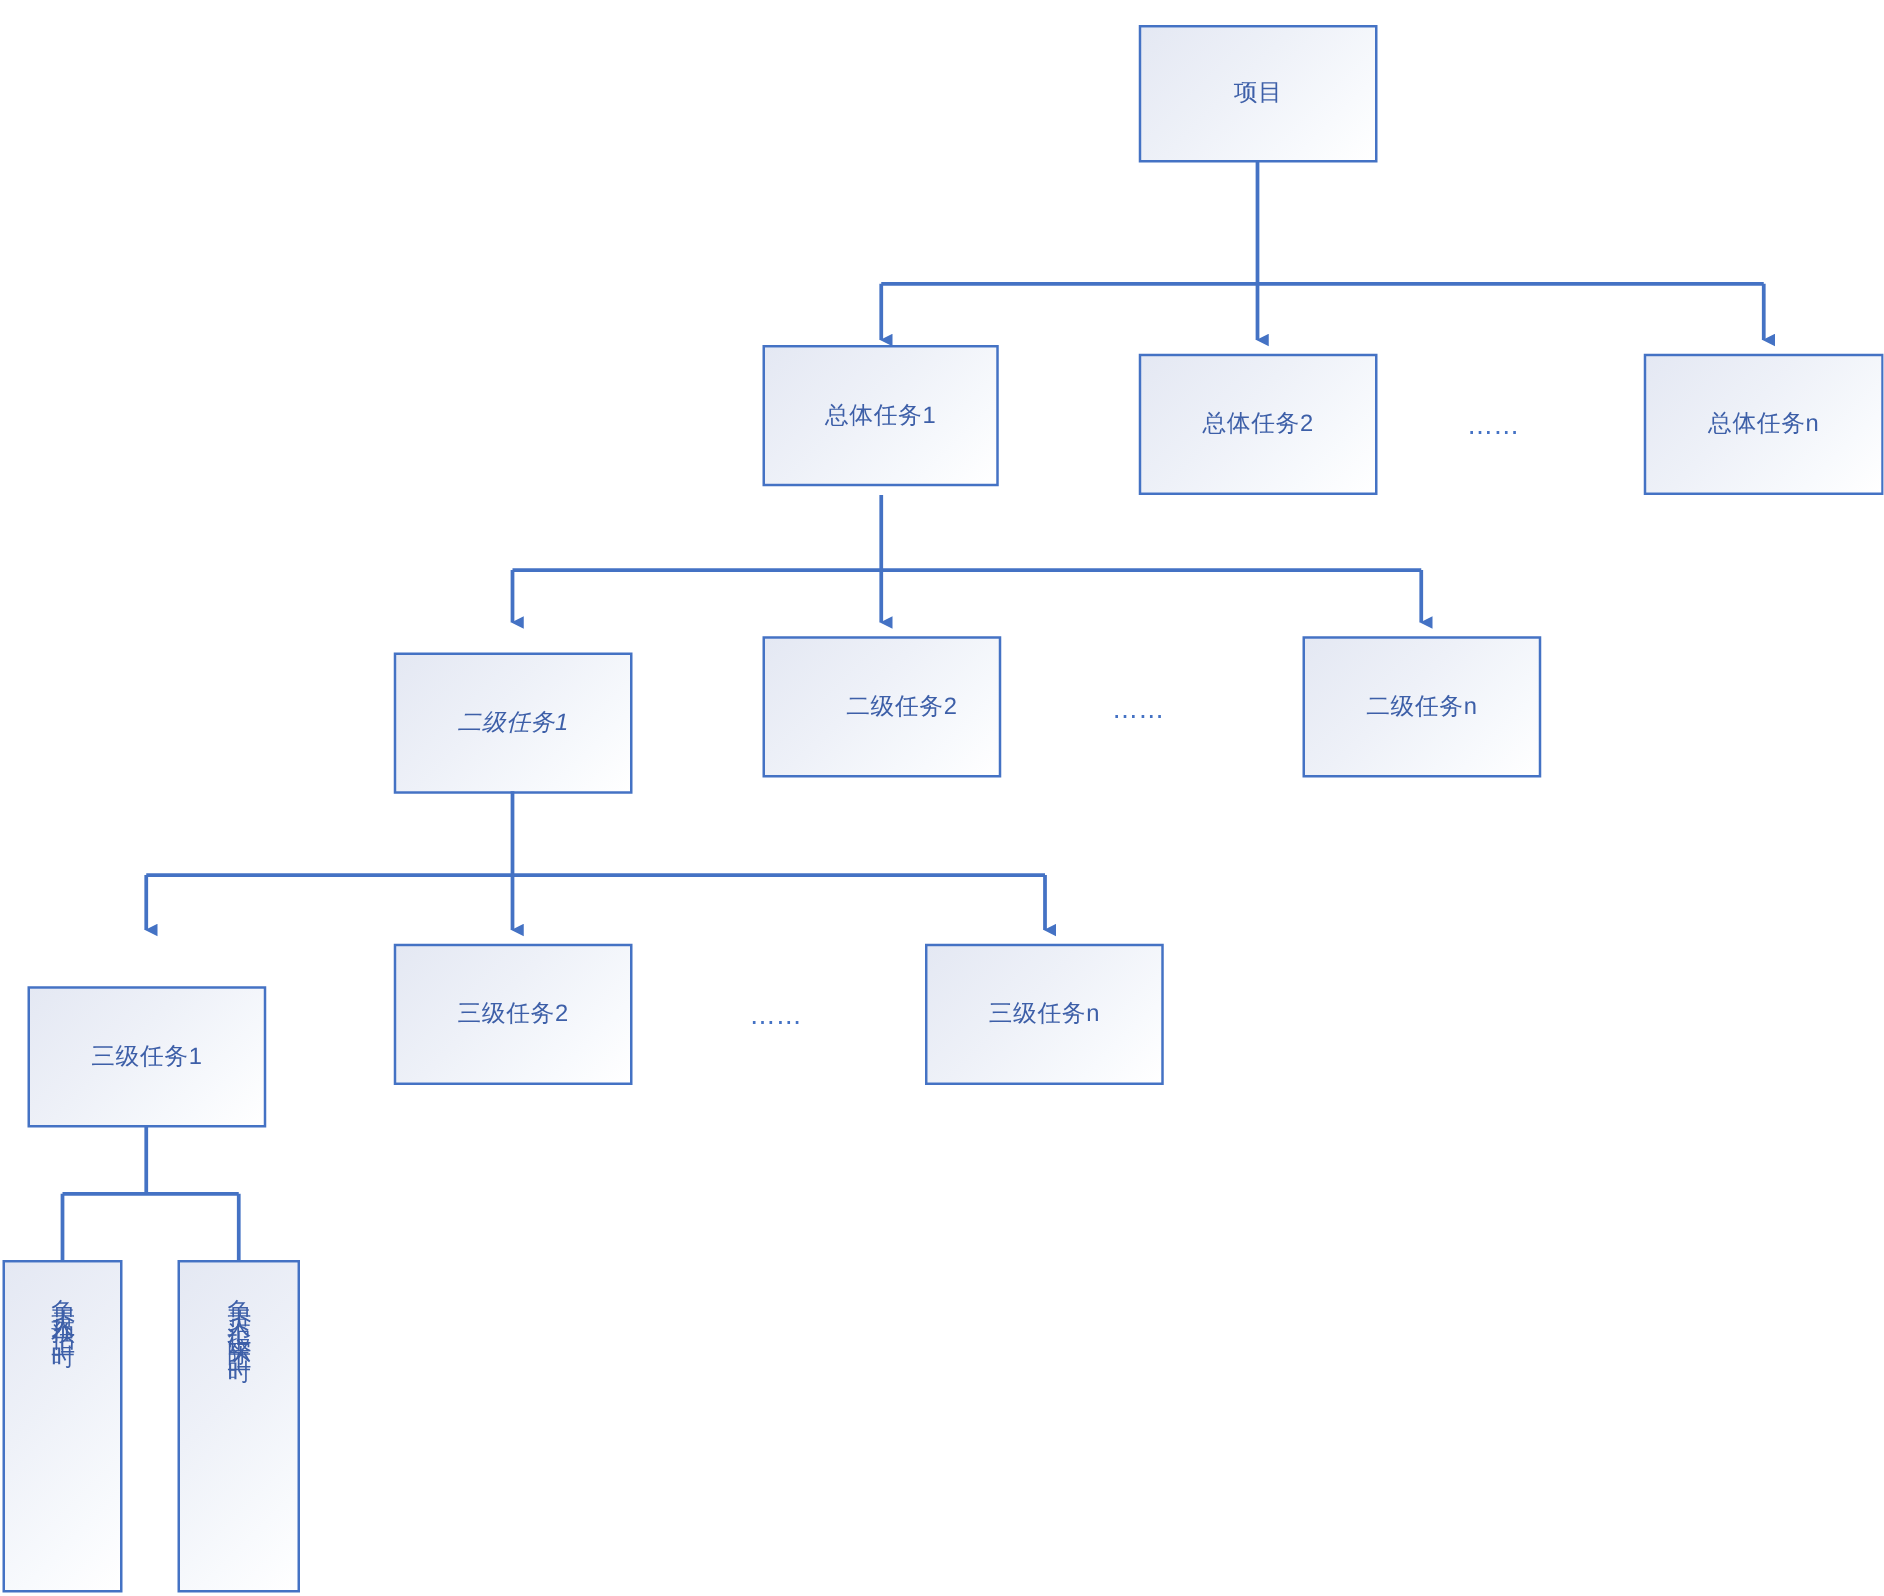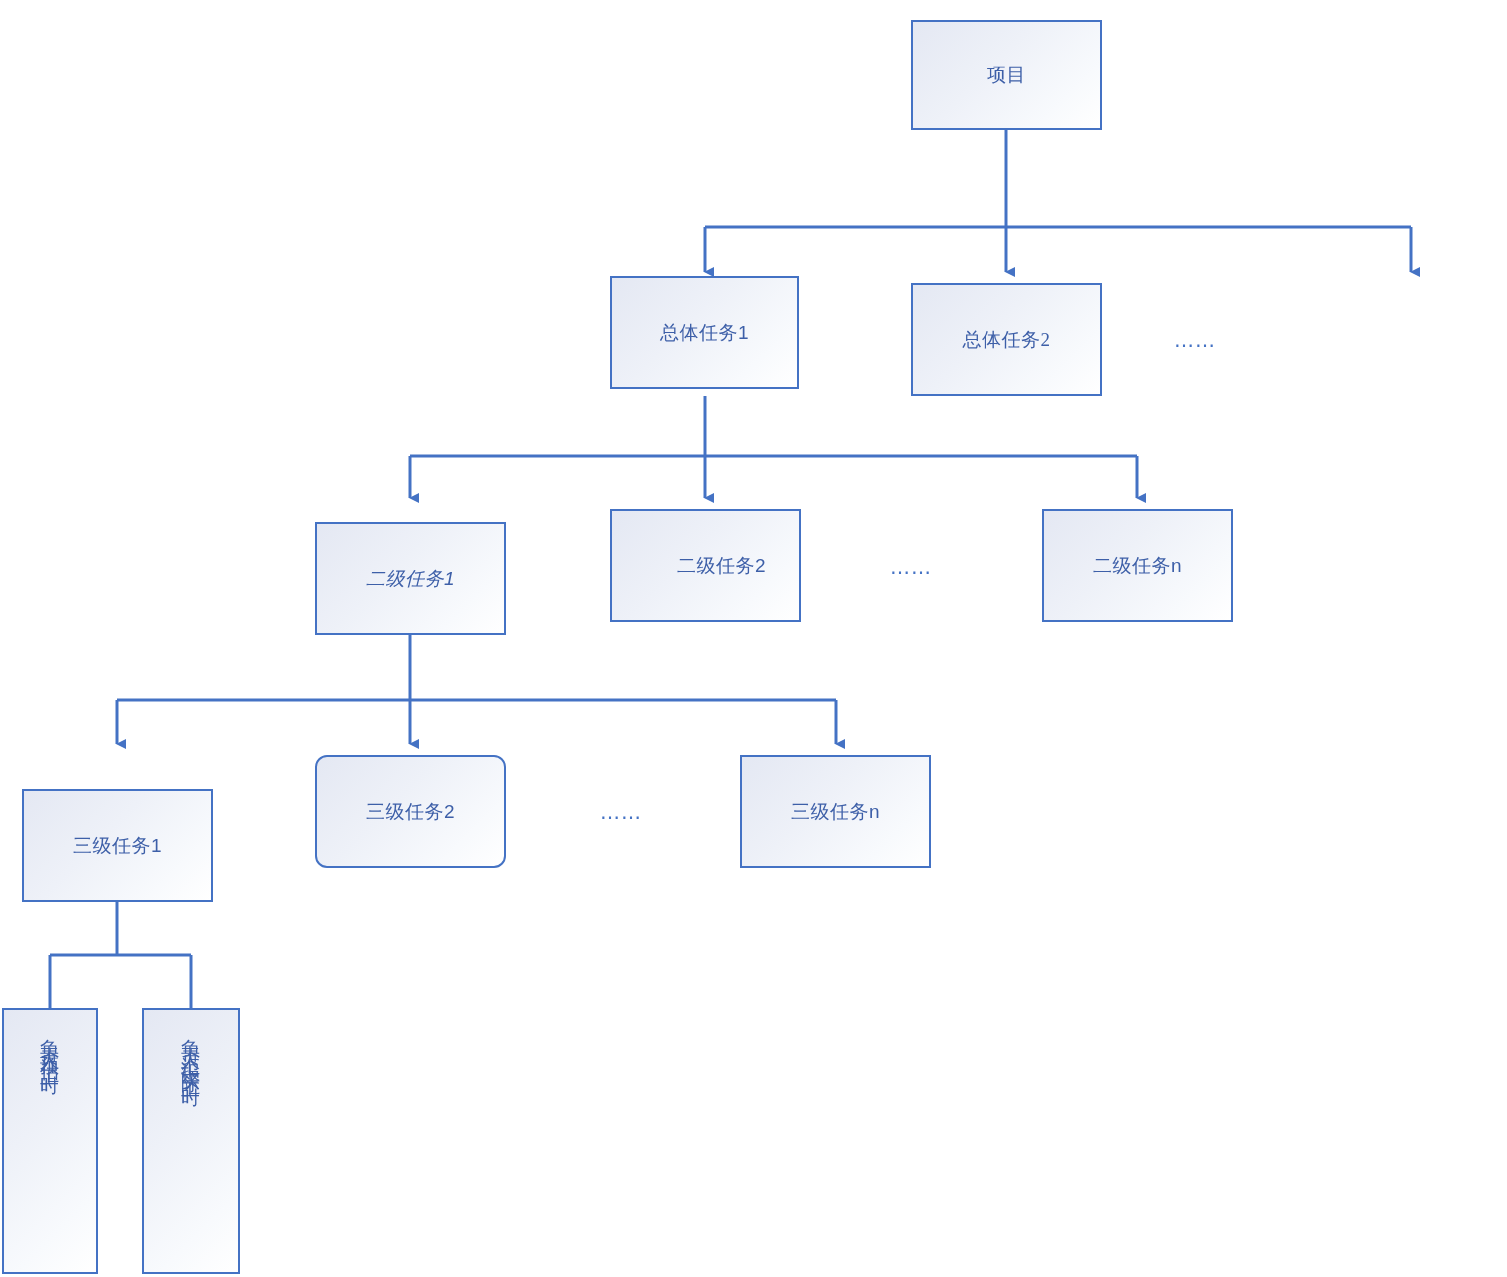--- a/index.html
+++ b/index.html
@@ -108,40 +108,43 @@
     </g>
   </svg>
 
   <div class="node" style="left:911px; top:3px; width:191px; height:110px;margin-top:17px;">
     <span class="label">项目</span>
   </div>
 
   <div class="node" style="left:610px; top:276px; width:189px; height:113px;">
     <span class="label">总体任务1</span>
   </div>
-  <div class="node" style="left:911px; top:283px; width:191px; height:113px;font-family:Liberation Serif, serif;">
+  <div class="node" style="left:911px; top:283px; width:191px; height:113px;">
     <span class="label">总体任务2</span>
+  </div>
+  <div class="node" style="left:1315px; top:283px; width:192px; height:113px;">
+    <span class="label">总体任务n</span>
   </div>
   <div class="ellipsis" style="left:1174px; top:328px;">……</div>
 
   <div class="node" style="left:315px; top:522px; width:191px; height:113px;font-style:italic;">
     <span class="label">二级任务1</span>
   </div>
   <div class="node" style="left:610px; top:509px; width:191px; height:113px;padding-left:32px;">
     <span class="label">二级任务2</span>
   </div>
   <div class="node" style="left:1042px; top:509px; width:191px; height:113px;">
     <span class="label">二级任务n</span>
   </div>
   <div class="ellipsis" style="left:890px; top:555px;">……</div>
 
   <div class="node" style="left:22px; top:755px; width:191px; height:113px;margin-top:34px;">
     <span class="label">三级任务1</span>
   </div>
-  <div class="node" style="left:315px; top:755px; width:191px; height:113px;border-radius:12px;">
+  <div class="node" style="left:315px; top:755px; width:191px; height:113px;">
     <span class="label">三级任务2</span>
   </div>
   <div class="node" style="left:740px; top:755px; width:191px; height:113px;">
     <span class="label">三级任务n</span>
   </div>
   <div class="ellipsis" style="left:600px; top:800px;">……</div>
 
   <div class="node vertical" style="left:2px; top:1008px; width:96px; height:266px;">
     <span class="label">负责人预估工时</span>
   </div>

